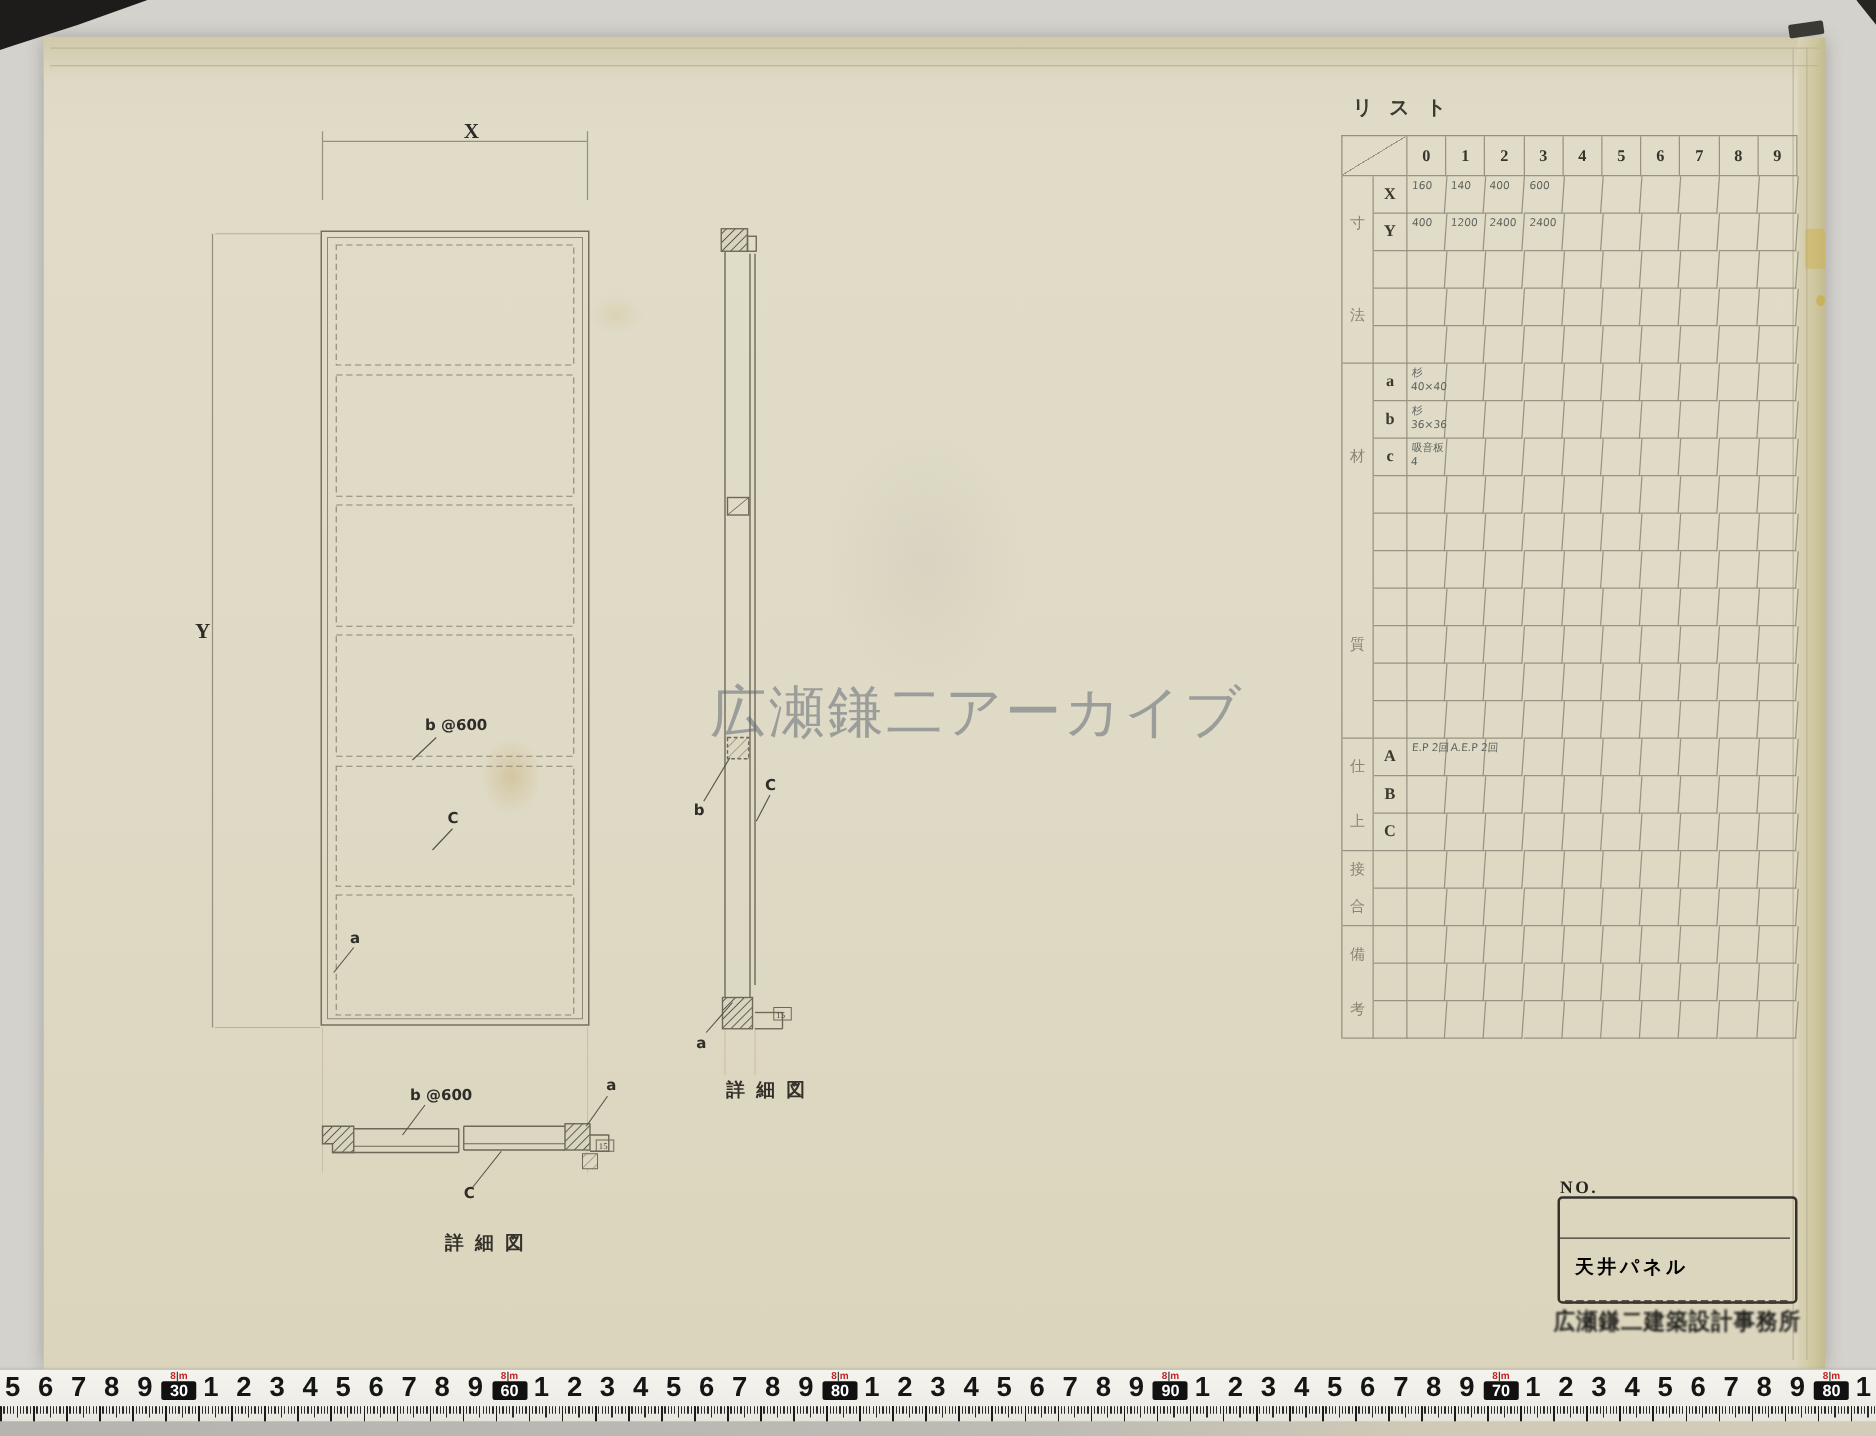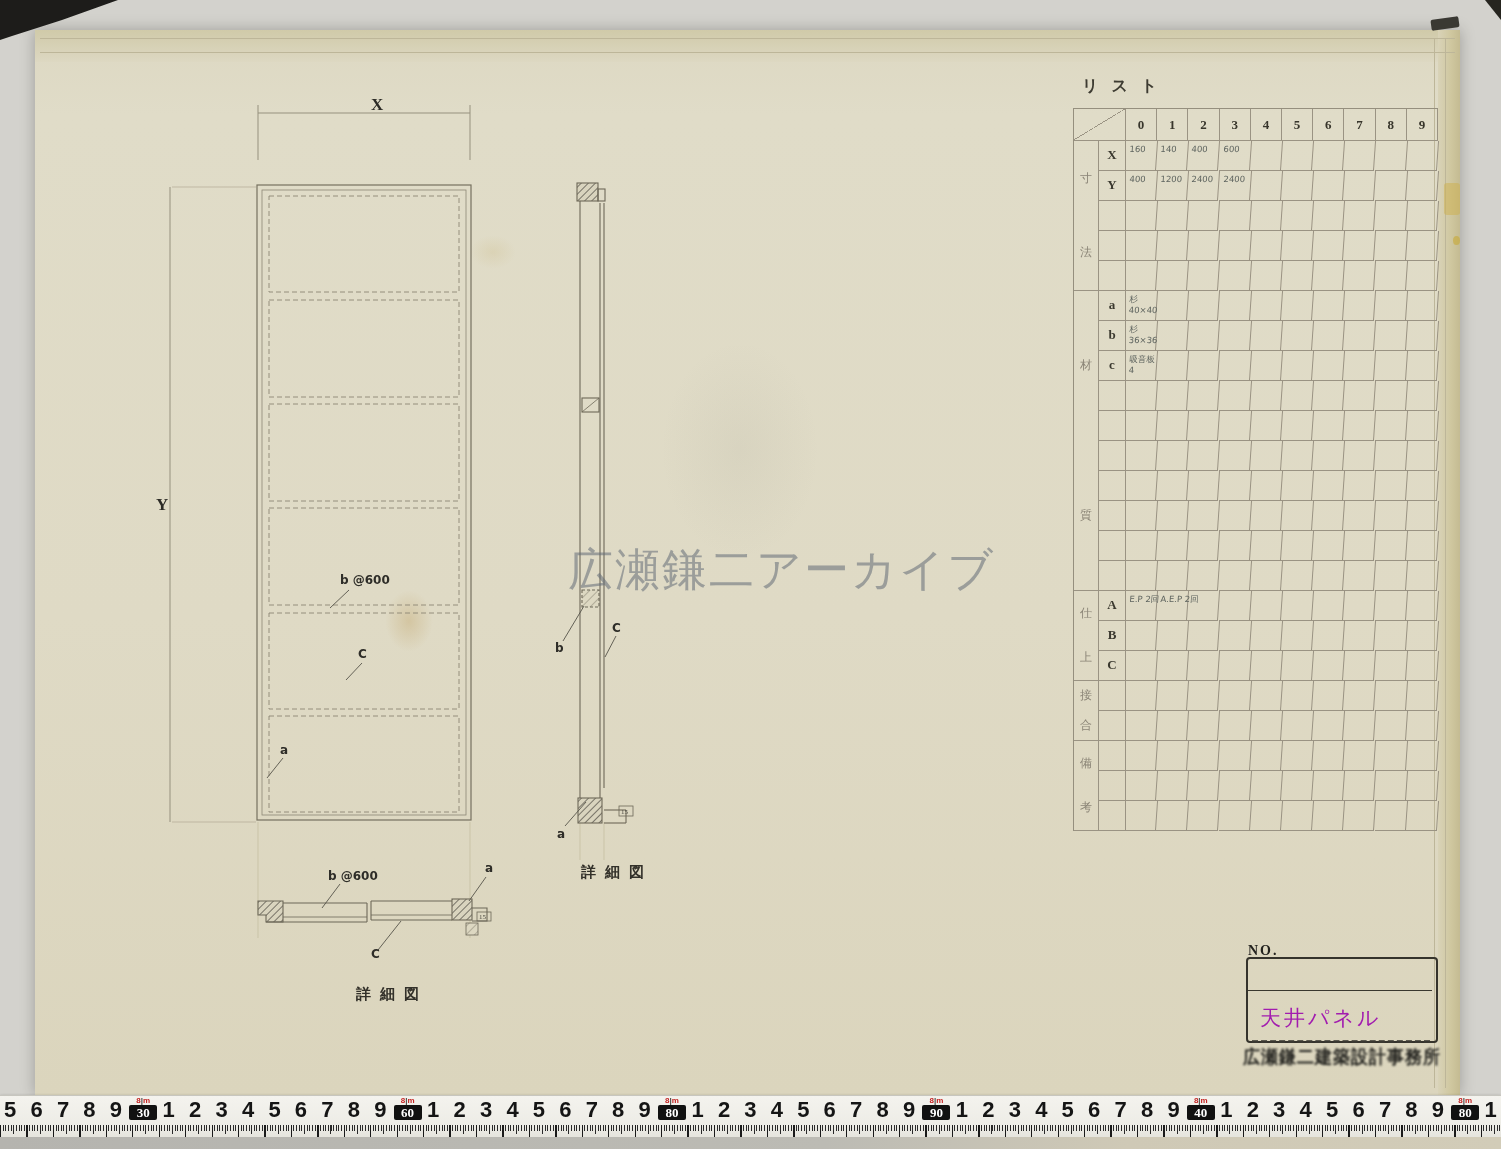--- a/index.html
+++ b/index.html
@@ -40,35 +40,35 @@
   .tcell.glabel{display:flex;flex-direction:column;justify-content:space-around;align-items:center;
     font-size:12px;color:#8b8577;}
   .tcell.val{font-family:"DejaVu Sans",sans-serif;font-size:8.5px;color:#5e645f;
     white-space:pre;padding:3px 0 0 3px;transform:skewX(-4deg);line-height:1.25;}
   
   #no-stamp{left:1248px;top:943px;font-size:14px;font-weight:bold;color:#24231f;
     letter-spacing:2px;filter:blur(.4px);}
   #tb-box{left:1246px;top:957px;width:188px;height:82px;border:2.5px solid #35332c;
     border-radius:4px;}
   #tb-divider{left:1248px;top:990px;width:184px;height:0;border-top:1.6px solid #3a382f;}
-  #tb-title{left:1260px;top:1004px;font-size:21px;font-weight:normal;color:#a21caf;letter-spacing:3px;}
+  #tb-title{left:1260px;top:1004px;font-size:15px;font-weight:bold;color:#000000;letter-spacing:3px;}
   #tb-dots{left:1252px;top:1040px;width:178px;height:0;border-top:3px dashed #3c3a33;opacity:.8;}
   #tb-stamp{left:1243px;top:1046px;width:200px;font-size:17px;font-weight:bold;color:#23231f;
     letter-spacing:1px;filter:blur(.9px);transform:scaleY(1.08);white-space:nowrap;}
   
   #ruler{left:0;top:1095px;width:1501px;height:42px;
     background:linear-gradient(180deg,#f4f3ee,#edece6 70%,#e4e3dc);
     border-top:1px solid #c7c6bf;box-shadow:0 1px 3px rgba(0,0,0,.3);}
   .rnum{position:absolute;top:1px;font-family:"Liberation Sans",sans-serif;
     font-size:22px;font-weight:bold;color:#151515;}
   .rdec{position:absolute;top:0;width:28px;text-align:center;}
   .rtag{font-family:"Liberation Sans",sans-serif;font-size:8px;font-weight:bold;color:#c32222;
     line-height:9px;}
   .rtag .rbar{color:#444;}
-  .rbox{margin-top:0;background:#111;color:#fff;font-family:Liberation Serif, serif;
+  .rbox{margin-top:0;background:#111;color:#fff;font-family:Liberation Sans, sans-serif;
     font-size:13px;font-weight:bold;line-height:15px;border-radius:2px;}
   .ticks{position:absolute;left:0;width:1501px;}
   #ticks-fine{top:29px;height:6px;
     background:repeating-linear-gradient(90deg,#2a2a2a 0 1px,transparent 1px 2.644px);}
   #ticks-5{top:29px;height:9px;
     background:repeating-linear-gradient(90deg,#2a2a2a 0 1px,transparent 1px 13.22px);}
   #ticks-10{top:29px;height:13px;
     background:repeating-linear-gradient(90deg,#1a1a1a 0 1.3px,transparent 1.3px 26.44px);}
   #below-ruler{left:0;top:1137px;width:1501px;height:12px;
     background:linear-gradient(90deg,#b5b4af 0%,#bcbbb4 55%,#cfc9b6 75%,#d2ccb8 100%);}
@@ -560,21 +560,21 @@
       <div class="rnum" style="left:982.3px">2</div>
       <div class="rnum" style="left:1008.7px">3</div>
       <div class="rnum" style="left:1035.2px">4</div>
       <div class="rnum" style="left:1061.6px">5</div>
       <div class="rnum" style="left:1088.0px">6</div>
       <div class="rnum" style="left:1114.5px">7</div>
       <div class="rnum" style="left:1140.9px">8</div>
       <div class="rnum" style="left:1167.4px">9</div>
       <div class="rdec" style="left:1186.8px">
         <div class="rtag">8<span class="rbar">|</span>m</div>
-        <div class="rbox">40</div>
+        <div class="rbox">70</div>
       </div>
       <div class="rnum" style="left:1220.2px">1</div>
       <div class="rnum" style="left:1246.7px">2</div>
       <div class="rnum" style="left:1273.1px">3</div>
       <div class="rnum" style="left:1299.6px">4</div>
       <div class="rnum" style="left:1326.0px">5</div>
       <div class="rnum" style="left:1352.4px">6</div>
       <div class="rnum" style="left:1378.9px">7</div>
       <div class="rnum" style="left:1405.3px">8</div>
       <div class="rnum" style="left:1431.8px">9</div>

